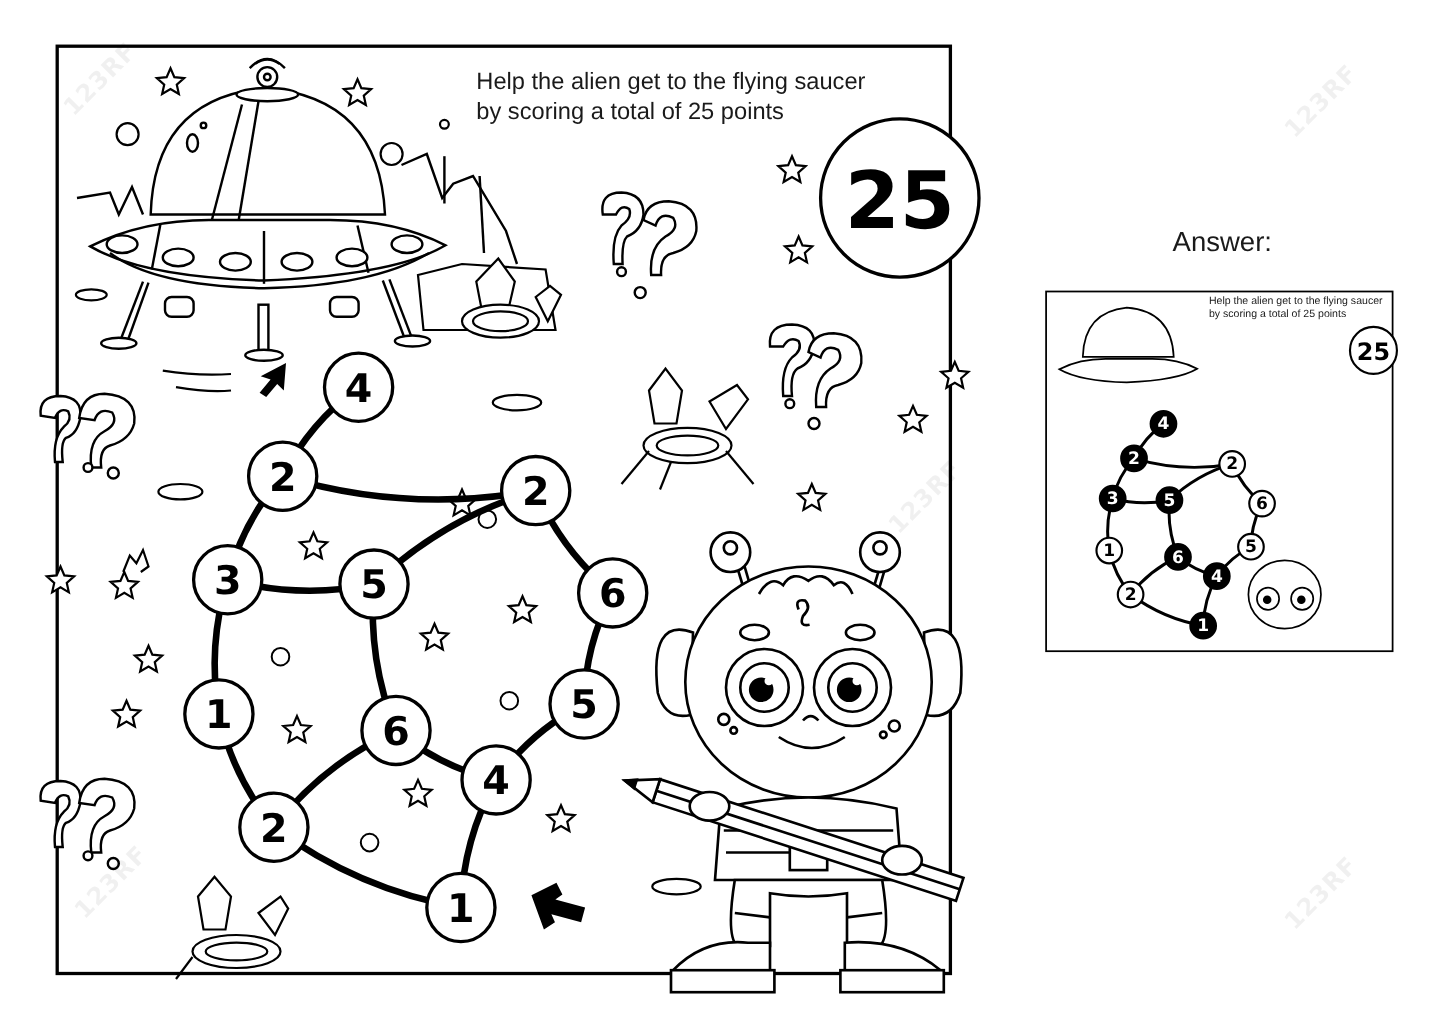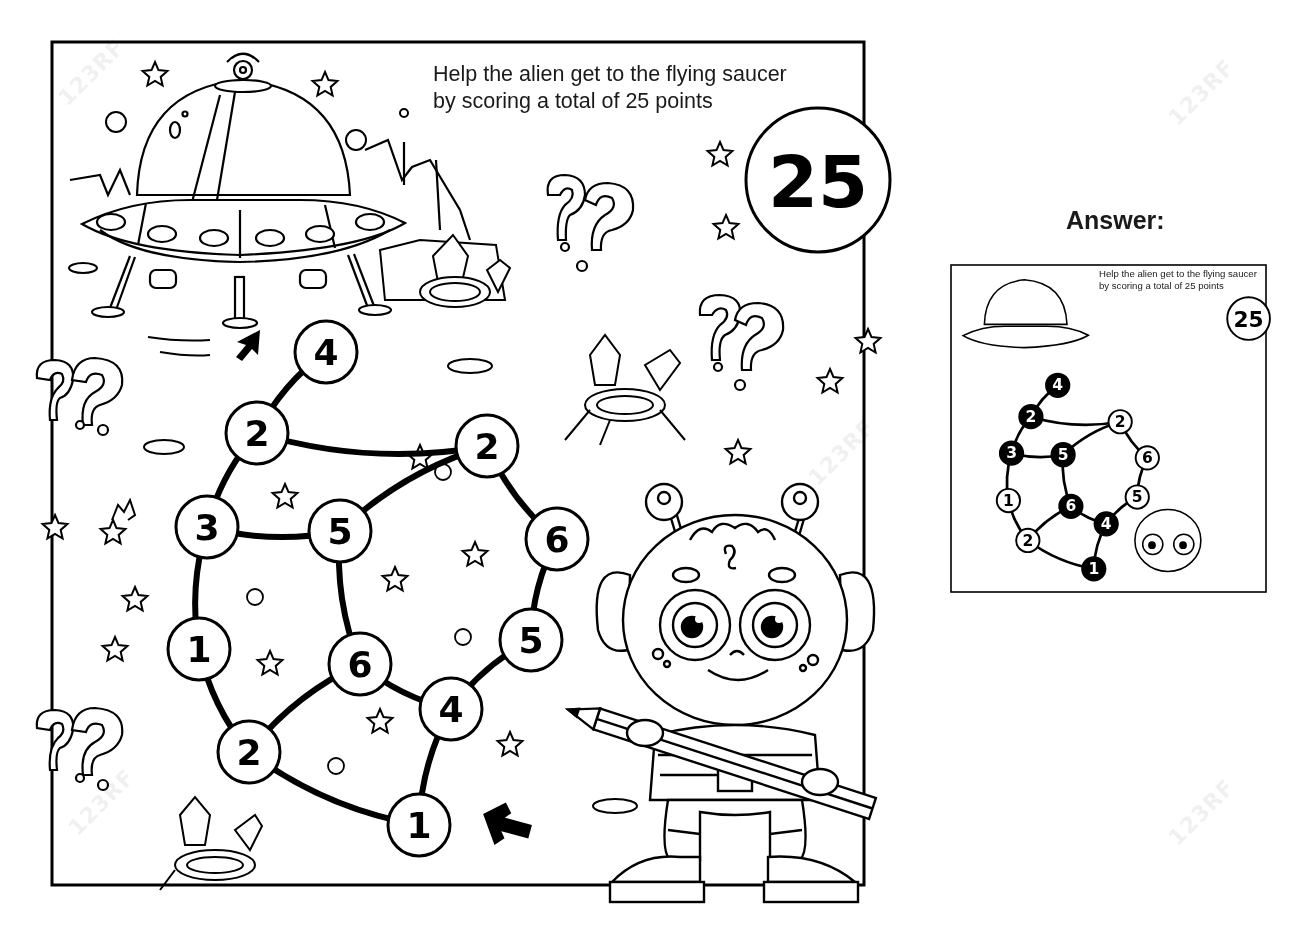--- a/index.html
+++ b/index.html
@@ -1,19 +1,19 @@
 <!DOCTYPE html>
 <html><head>
 <meta charset="utf-8">
 <style>
   html,body{margin:0;padding:0;background:#ffffff;}
   body{width:1300px;height:929px;position:relative;overflow:hidden;font-family:"DejaVu Sans","Liberation Sans",sans-serif;color:#111;}
   .stage{position:absolute;left:0;top:0;width:1300px;height:929px;}
   .instr{position:absolute;left:433px;top:61px;font-family:"Liberation Sans",sans-serif;font-size:21.5px;line-height:27px;color:#1a1a1a;white-space:nowrap;}
-  .answer-label{position:absolute;left:1066px;top:206px;font-family:"Liberation Sans",sans-serif;font-size:25px;color:#1a1a1a;font-weight:bold;}
+  .answer-label{position:absolute;left:1066px;top:206px;font-family:"Liberation Sans",sans-serif;font-size:25px;color:#1a1a1a;}
   .mini-instr{position:absolute;left:1099px;top:268px;font-family:"Liberation Sans",sans-serif;font-size:9.6px;line-height:12px;color:#1a1a1a;white-space:nowrap;}
   svg text{font-family:"DejaVu Sans",sans-serif;font-weight:bold;}
   .wm{position:absolute;font-family:"DejaVu Sans",sans-serif;font-size:22px;font-weight:bold;color:rgba(0,0,0,0.06);transform:rotate(-45deg);letter-spacing:1px;}
 </style>
 </head>
 <body>
 
 <div class="stage">
 
   <svg id="main-svg" width="1300" height="929" style="position:absolute;left:0;top:0">

